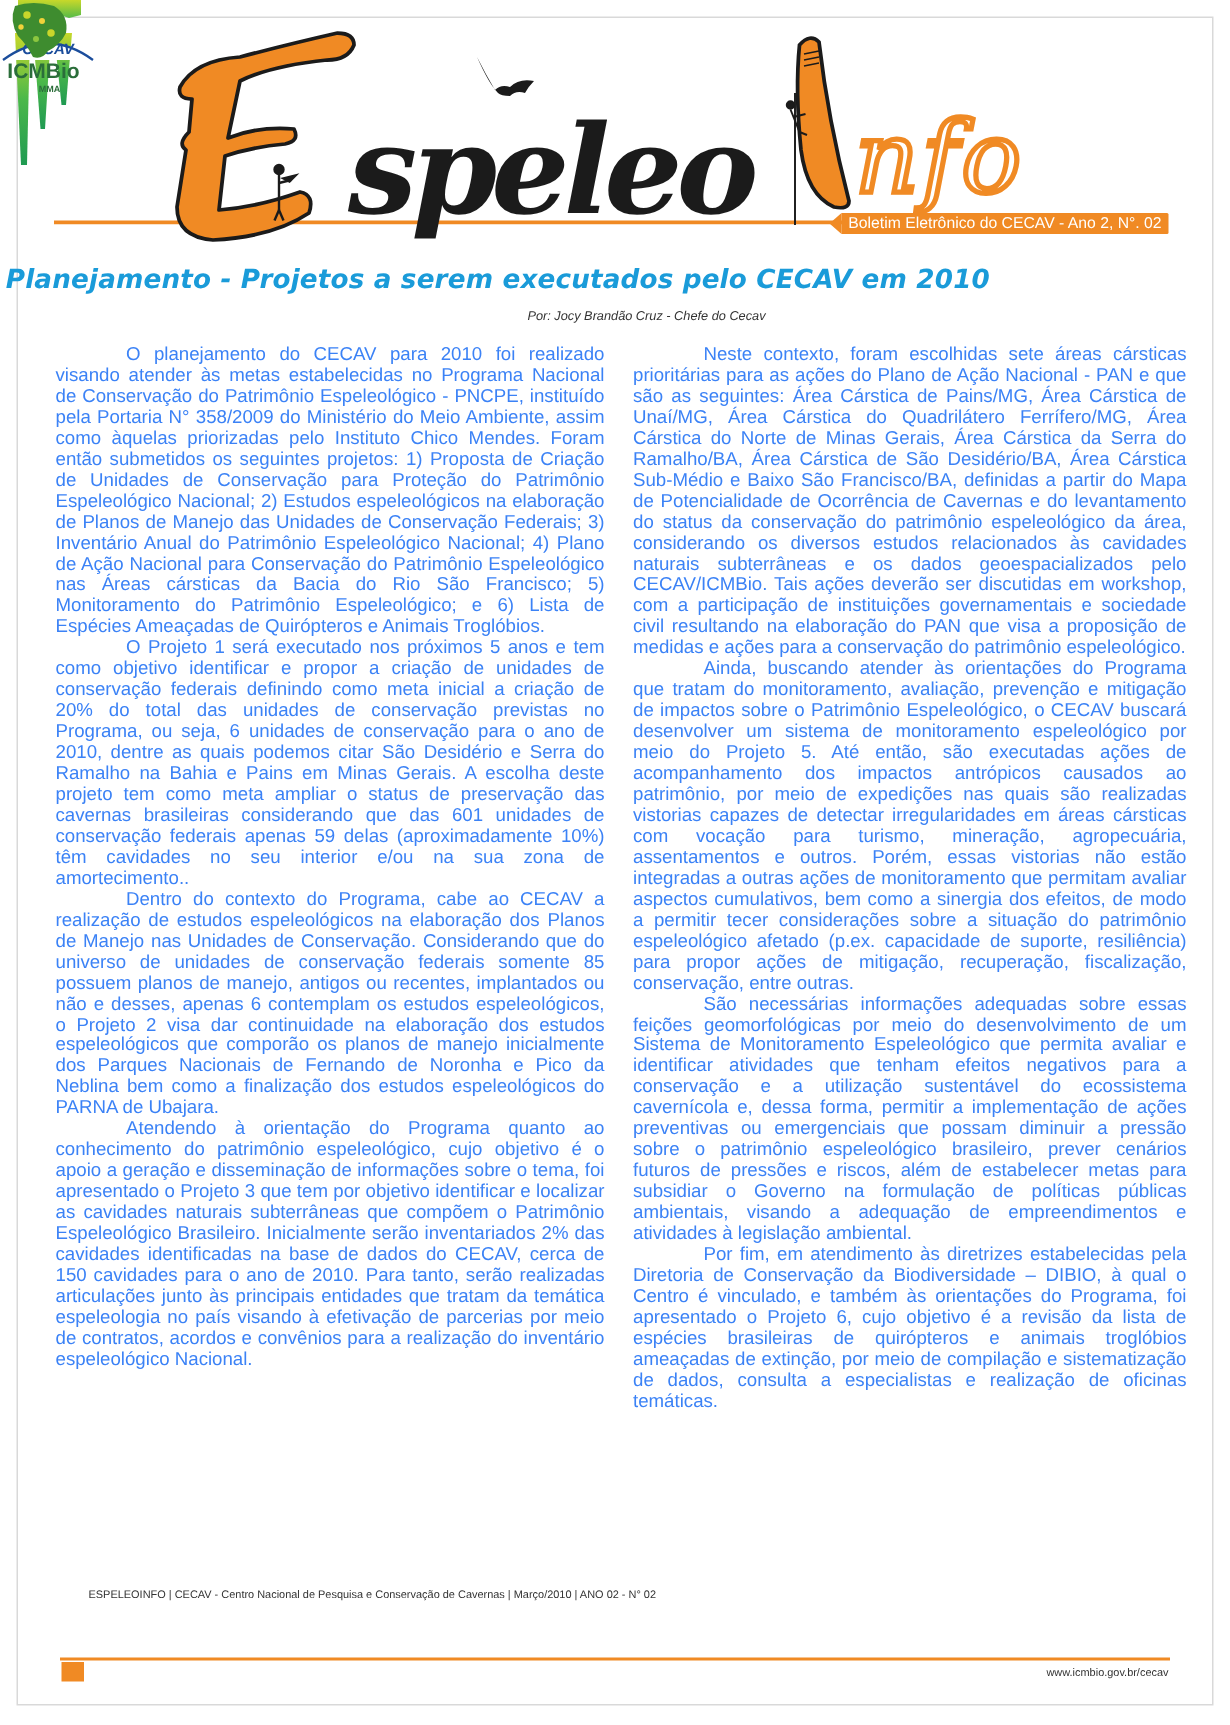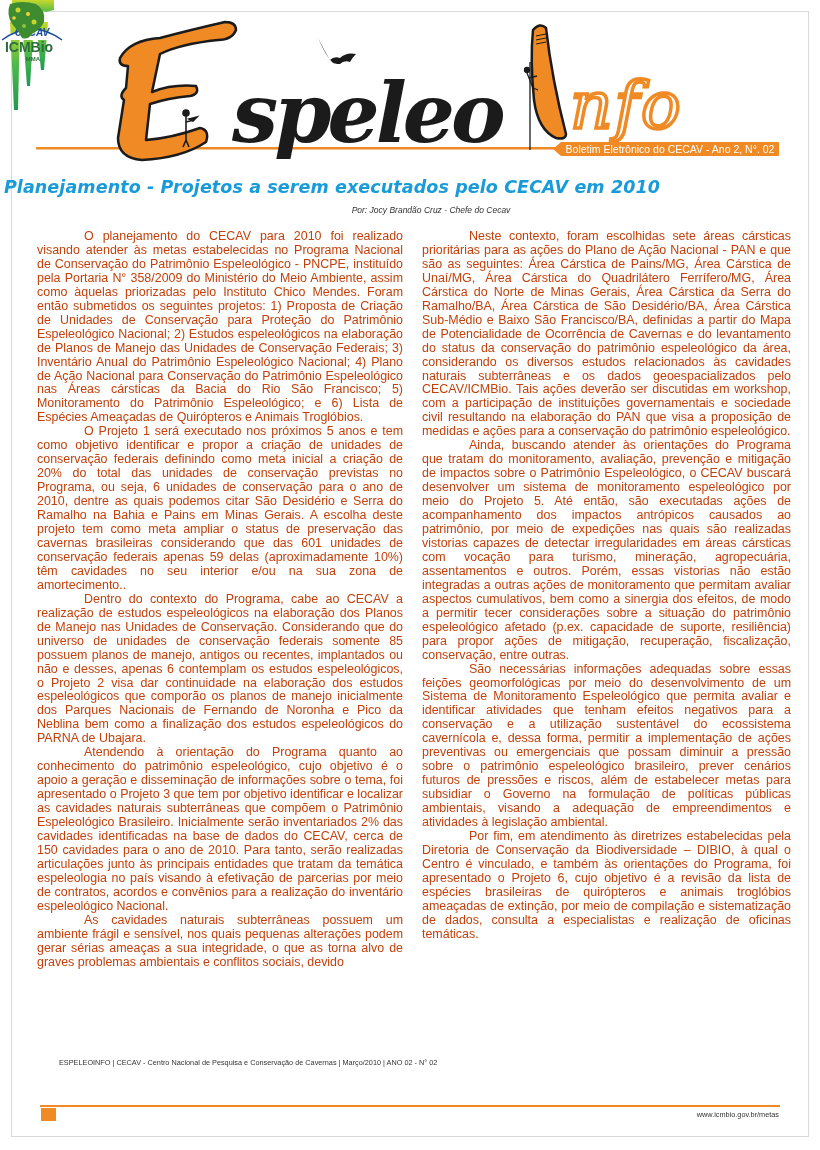--- a/index.html
+++ b/index.html
@@ -37,21 +37,21 @@
       font-style: italic; font-size: 17.5px; letter-spacing: 0.1px;
     }
     .article-byline {
       position: absolute; left: 0; top: 205px; width: 820px; text-align: center;
       font-size: 8.5px; font-style: italic; color: #333; padding-left: 10px; margin-left: 16px;
     }
 
     
     .column {
       position: absolute; top: 230px; font-size: 12.45px; line-height: 13.95px;
-      text-align: justify; color: #c2410c;
+      text-align: justify; color: #3b82f6;
     }
     .col-left { left: 37px; width: 366px; }
     .col-right { left: 422px; width: 369px; }
     .column p { text-indent: 47px; }
     .column p.cont { text-indent: 0; }
 
     
     .footer-rule {
       position: absolute; left: 40px; top: 1105px; width: 740px; height: 2px; background: #f08a24;
     }
@@ -147,28 +147,27 @@
 </header>
 
 <h1 class="article-title">Planejamento - Projetos a serem executados pelo CECAV em 2010</h1>
 <div class="article-byline">Por: Jocy Brandão Cruz - Chefe do Cecav</div>
 
 <section class="column col-left">
   <p>O planejamento do CECAV para 2010 foi realizado visando atender às metas estabelecidas no Programa Nacional de Conservação do Patrimônio Espeleológico - PNCPE, instituído pela Portaria N° 358/2009 do Ministério do Meio Ambiente, assim como àquelas priorizadas pelo Instituto Chico Mendes. Foram então submetidos os seguintes projetos: 1) Proposta de Criação de Unidades de Conservação para Proteção do Patrimônio Espeleológico Nacional; 2) Estudos espeleológicos na elaboração de Planos de Manejo das Unidades de Conservação Federais; 3) Inventário Anual do Patrimônio Espeleológico Nacional; 4) Plano de Ação Nacional para Conservação do Patrimônio Espeleológico nas Áreas cársticas da Bacia do Rio São Francisco; 5) Monitoramento do Patrimônio Espeleológico; e 6) Lista de Espécies Ameaçadas de Quirópteros e Animais Troglóbios.</p>
   <p>O Projeto 1 será executado nos próximos 5 anos e tem como objetivo identificar e propor a criação de unidades de conservação federais definindo como meta inicial a criação de 20% do total das unidades de conservação previstas no Programa, ou seja, 6 unidades de conservação para o ano de 2010, dentre as quais podemos citar São Desidério e Serra do Ramalho na Bahia e Pains em Minas Gerais. A escolha deste projeto tem como meta ampliar o status de preservação das cavernas brasileiras considerando que das 601 unidades de conservação federais apenas 59 delas (aproximadamente 10%) têm cavidades no seu interior e/ou na sua zona de amortecimento..</p>
   <p>Dentro do contexto do Programa, cabe ao CECAV a realização de estudos espeleológicos na elaboração dos Planos de Manejo nas Unidades de Conservação. Considerando que do universo de unidades de conservação federais somente 85 possuem planos de manejo, antigos ou recentes, implantados ou não e desses, apenas 6 contemplam os estudos espeleológicos, o Projeto 2 visa dar continuidade na elaboração dos estudos espeleológicos que comporão os planos de manejo inicialmente dos Parques Nacionais de Fernando de Noronha e Pico da Neblina bem como a finalização dos estudos espeleológicos do PARNA de Ubajara.</p>
   <p>Atendendo à orientação do Programa quanto ao conhecimento do patrimônio espeleológico, cujo objetivo é o apoio a geração e disseminação de informações sobre o tema, foi apresentado o Projeto 3  que tem por objetivo identificar e localizar as cavidades naturais subterrâneas que compõem o Patrimônio Espeleológico Brasileiro. Inicialmente serão inventariados 2% das cavidades identificadas na base de dados do CECAV, cerca de 150 cavidades para o ano de 2010. Para tanto, serão realizadas articulações junto às principais entidades que tratam da temática espeleologia no país visando à efetivação de parcerias por meio de contratos, acordos e convênios para a realização do inventário espeleológico Nacional.</p>
-  <p>As cavidades naturais subterrâneas possuem  um ambiente frágil e sensível, nos quais pequenas alterações podem gerar sérias ameaças a sua integridade, o que as torna alvo de graves problemas ambientais e conflitos sociais, devido</p>
 </section>
 
 <section class="column col-right">
   <p>Neste contexto, foram escolhidas sete áreas cársticas prioritárias para as ações do Plano de Ação Nacional - PAN e que são as seguintes: Área Cárstica de Pains/MG, Área Cárstica de Unaí/MG, Área Cárstica do Quadrilátero Ferrífero/MG, Área Cárstica do Norte de Minas Gerais, Área Cárstica da Serra do Ramalho/BA, Área Cárstica de São Desidério/BA, Área Cárstica Sub-Médio e Baixo São Francisco/BA, definidas a partir do Mapa de Potencialidade de Ocorrência de Cavernas e do levantamento do status da conservação do patrimônio espeleológico da área,  considerando os diversos estudos relacionados às cavidades naturais subterrâneas e os dados geoespacializados pelo CECAV/ICMBio. Tais ações deverão ser discutidas em workshop, com a participação de instituições governamentais e sociedade civil resultando na elaboração do PAN que visa a proposição de medidas e ações para a conservação do patrimônio espeleológico.</p>
   <p>Ainda,  buscando atender às orientações do Programa que tratam do  monitoramento, avaliação, prevenção e mitigação de impactos sobre o Patrimônio Espeleológico, o CECAV buscará desenvolver um sistema de monitoramento espeleológico por meio do Projeto 5. Até então, são executadas ações de acompanhamento dos impactos antrópicos causados ao patrimônio, por meio de expedições nas quais são realizadas vistorias capazes de detectar irregularidades em áreas cársticas com vocação para turismo, mineração, agropecuária, assentamentos e outros. Porém, essas vistorias não estão integradas a outras ações de monitoramento que permitam avaliar aspectos cumulativos, bem como a sinergia dos efeitos, de modo a permitir tecer considerações sobre a situação do patrimônio espeleológico afetado (p.ex. capacidade de suporte, resiliência) para propor ações de mitigação, recuperação, fiscalização, conservação, entre outras.</p>
   <p>São necessárias informações adequadas sobre essas feições geomorfológicas por meio do desenvolvimento de um Sistema de Monitoramento Espeleológico que permita avaliar e identificar atividades que tenham efeitos negativos para a conservação e a utilização sustentável do ecossistema cavernícola e, dessa forma,  permitir a implementação de ações preventivas ou emergenciais que possam diminuir a pressão sobre o patrimônio espeleológico brasileiro, prever cenários futuros de pressões e riscos, além de estabelecer metas para subsidiar o Governo na formulação de políticas públicas ambientais, visando a adequação de empreendimentos e atividades à legislação ambiental.</p>
   <p>Por fim, em atendimento às diretrizes estabelecidas pela Diretoria de Conservação da Biodiversidade – DIBIO, à qual o Centro é vinculado, e também às orientações do Programa, foi apresentado o Projeto 6, cujo objetivo é a revisão da lista de espécies brasileiras de quirópteros e animais troglóbios ameaçadas de extinção, por meio de compilação e sistematização de dados, consulta a especialistas e realização de oficinas temáticas.</p>
 </section>
 
 <footer>
   <div class="footer-rule"></div>
   <div class="page-number">01</div>
   <div class="footer-text">ESPELEOINFO | CECAV - Centro Nacional de Pesquisa e Conservação de Cavernas | Março/2010 | ANO 02 - N° 02</div>
-  <a class="footer-url">www.icmbio.gov.br/metas</a>
+  <a class="footer-url">www.icmbio.gov.br/cecav</a>
 </footer>
 
 </body></html>

